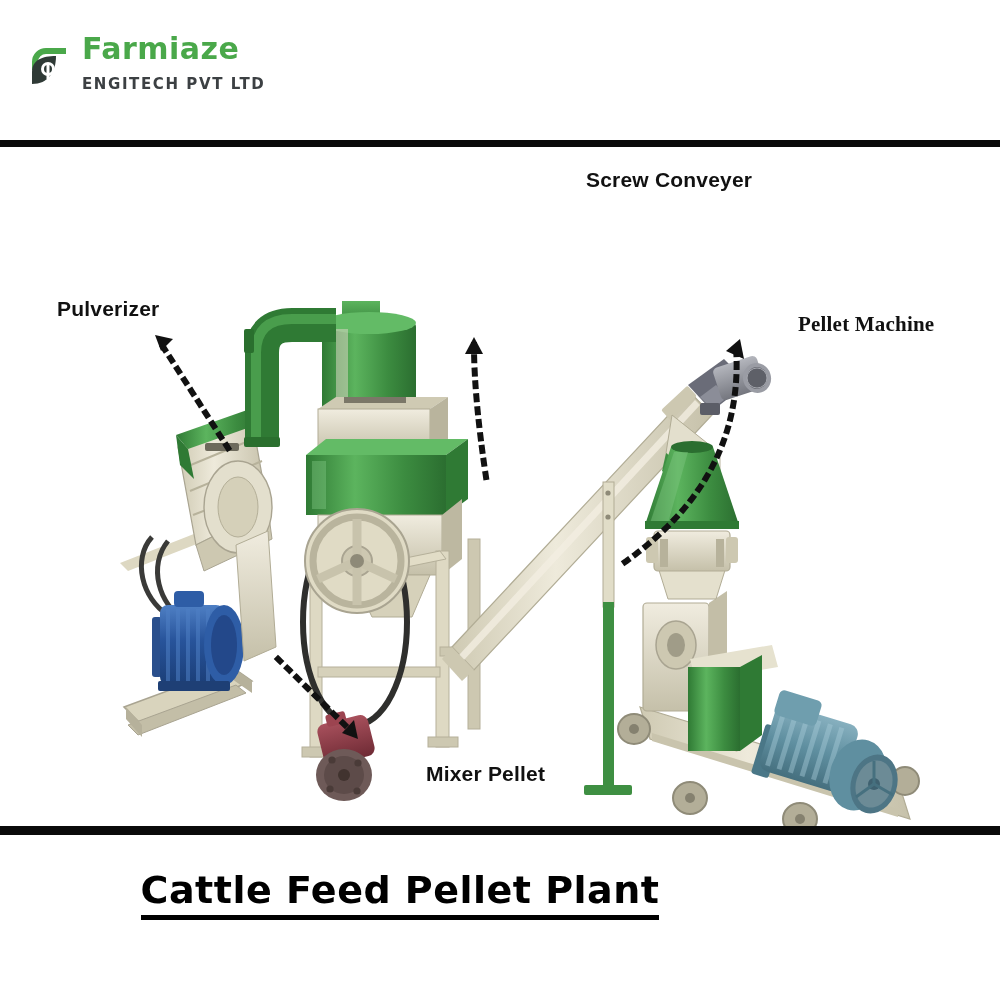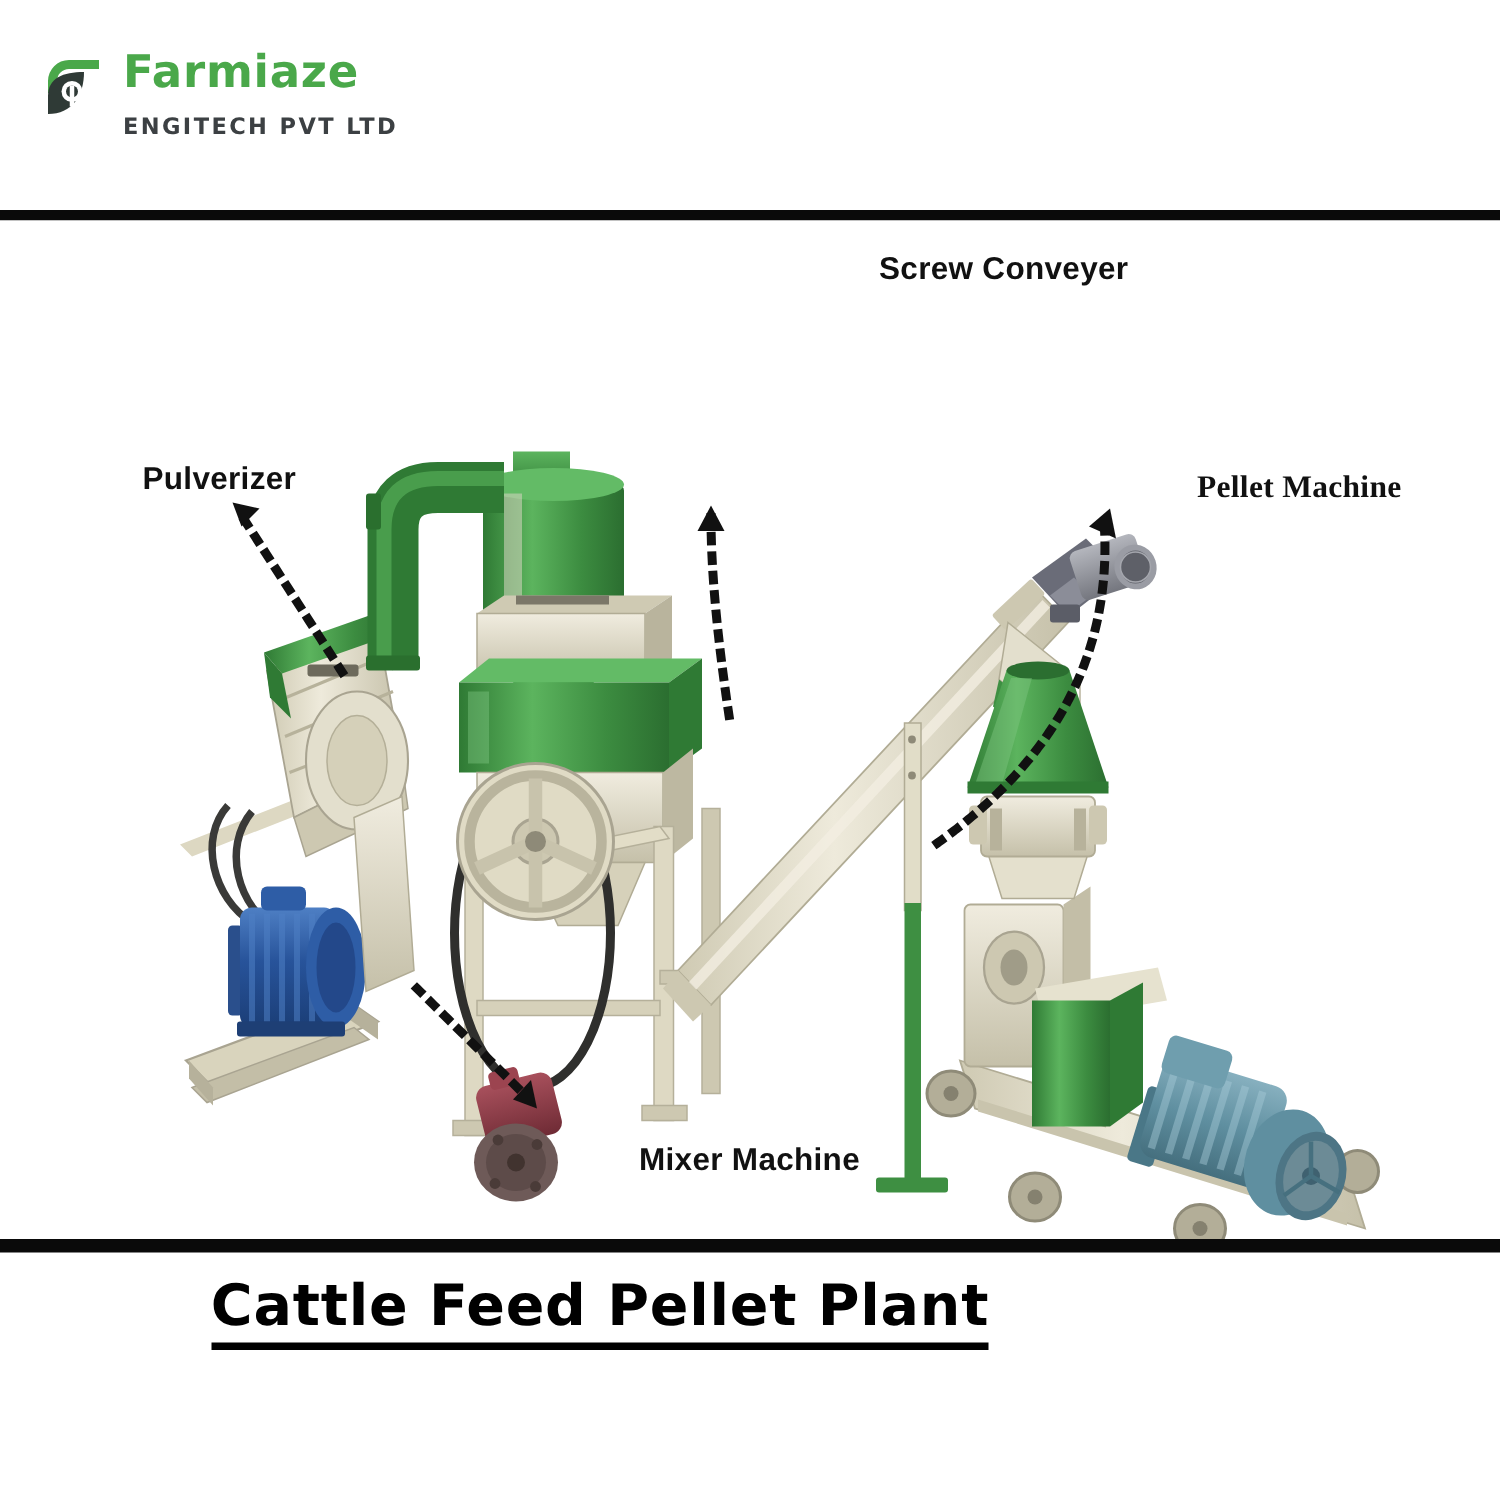--- a/index.html
+++ b/index.html
@@ -6,21 +6,21 @@
   body{
     width:1000px;height:1000px;
     background:#ffffff;
     font-family:"Liberation Sans", sans-serif;
     overflow:hidden;
     position:relative;
   }
   .page{position:absolute;inset:0;background:#fff;}
 
   
-  .brand{position:absolute;left:22px;top:34px;display:flex;align-items:flex-start;gap:10px;}
+  .brand{position:absolute;left:22px;top:34px;display:flex;align-items:flex-end;gap:10px;}
   .brand-mark{width:50px;height:50px;position:relative;flex:0 0 auto;}
   .brand-text{display:flex;flex-direction:column;line-height:1;}
   .brand-name{
     font-size:30px;font-weight:700;color:#4aa84a;letter-spacing:.5px;
     font-family:"DejaVu Sans", sans-serif;
   }
   .brand-sub{
     font-size:15px;font-weight:600;color:#3c4043;letter-spacing:1.6px;margin-top:13px;
     font-family:"DejaVu Sans", sans-serif;
   }
@@ -32,27 +32,27 @@
 
   
   .figure{position:absolute;left:0;top:147px;width:1000px;height:679px;background:#fff;}
   .figure svg{display:block;width:1000px;height:679px;}
 
   
   .label{
     position:absolute;font-weight:700;color:#111;
     font-size:21px;white-space:nowrap;letter-spacing:.2px;
   }
-  .lbl-pulverizer{left:57px;top:308px;margin-left:38px;}
+  .lbl-pulverizer{left:57px;top:297px;}
   .lbl-screw{left:552px;top:168px;margin-left:34px;}
   .lbl-pellet{left:798px;top:312px;font-family:Liberation Serif, serif;}
   .lbl-mixer{left:426px;top:762px;}
 
   
-  .title-wrap{position:absolute;left:0;top:848px;width:800px;text-align:center;}
+  .title-wrap{position:absolute;left:0;top:868px;width:800px;text-align:center;}
   .title{
     display:inline-block;
     font-family:"DejaVu Sans", sans-serif;
     font-size:38px;font-weight:700;color:#000;
     letter-spacing:.5px;
     border-bottom:5px solid #000;
     padding-bottom:3px;
   }
 </style>
 </head>
@@ -357,21 +357,21 @@
         <polygon points="474,190 483,207 465,207"></polygon>
         <polygon points="740,192 744,212 726,204"></polygon>
         <polygon points="358,592 354,573 342,586"></polygon>
       </g>
     </svg>
   </div>
 
   <div class="label lbl-pulverizer">Pulverizer</div>
   <div class="label lbl-screw">Screw Conveyer</div>
   <div class="label lbl-pellet">Pellet Machine</div>
-  <div class="label lbl-mixer">Mixer Machine</div>
+  <div class="label lbl-mixer">Mixer Pellet</div>
 
   <div class="rule rule-bottom"></div>
 
   <div class="title-wrap">
     <span class="title">Cattle Feed Pellet Plant </span>
   </div>
 
 </div>
 
 </body></html>

